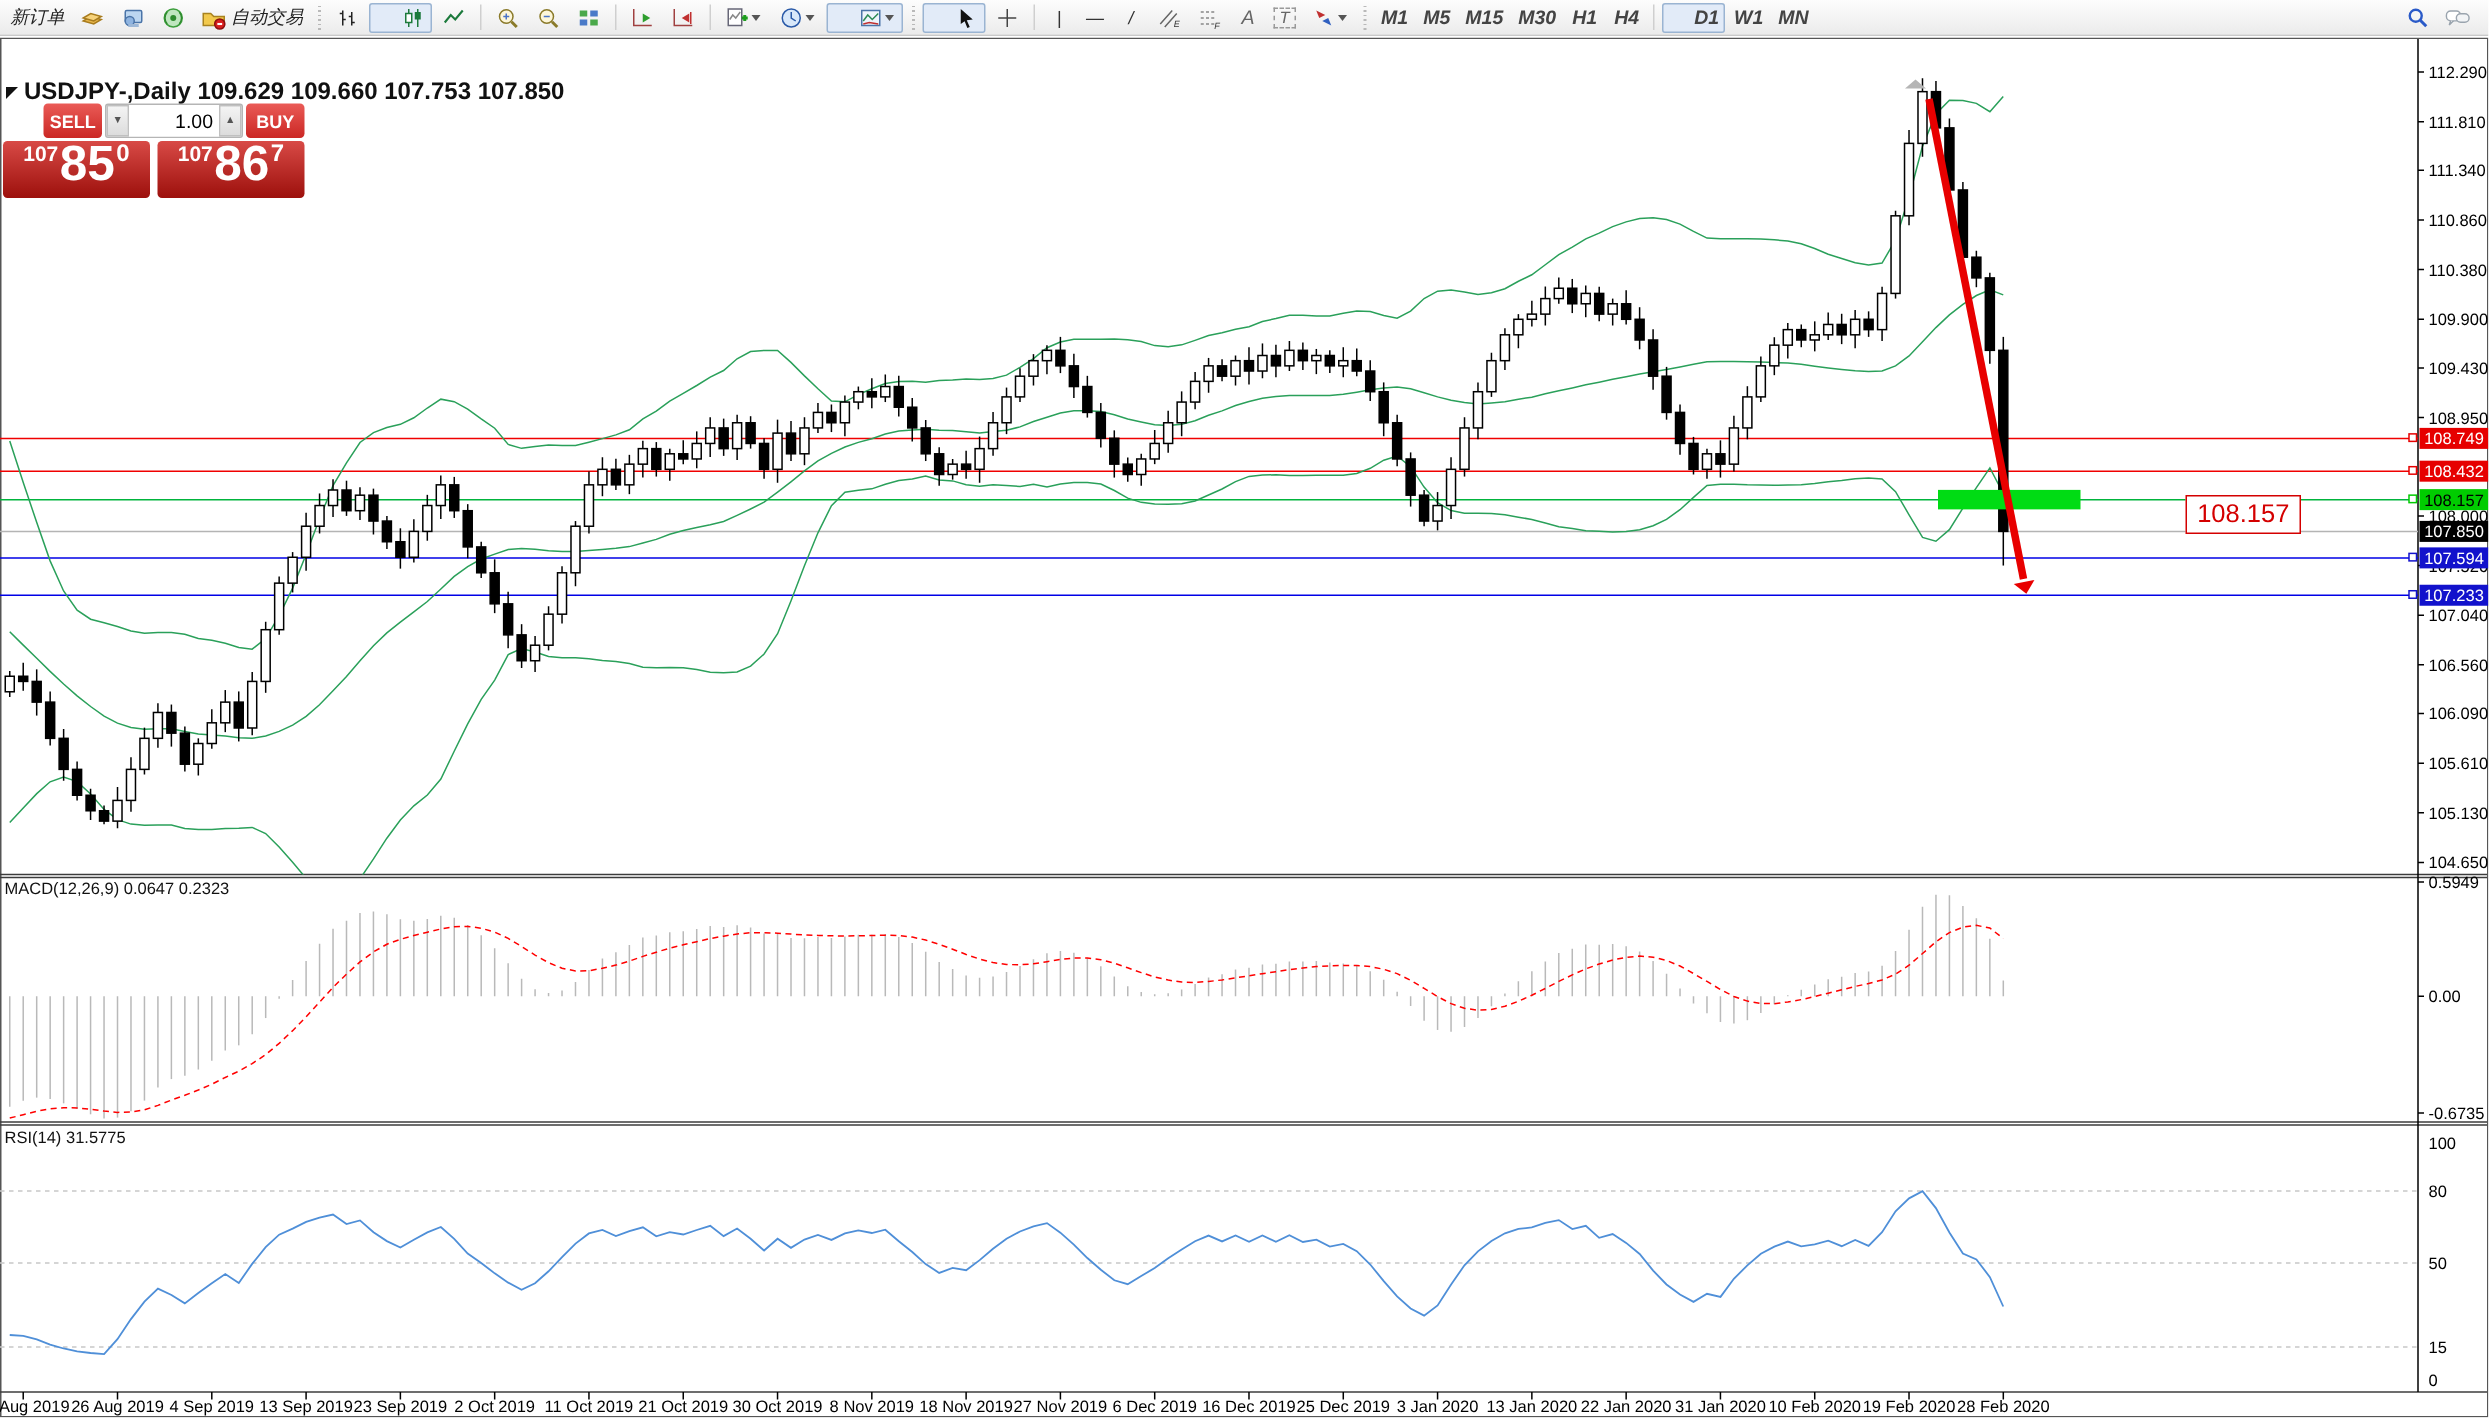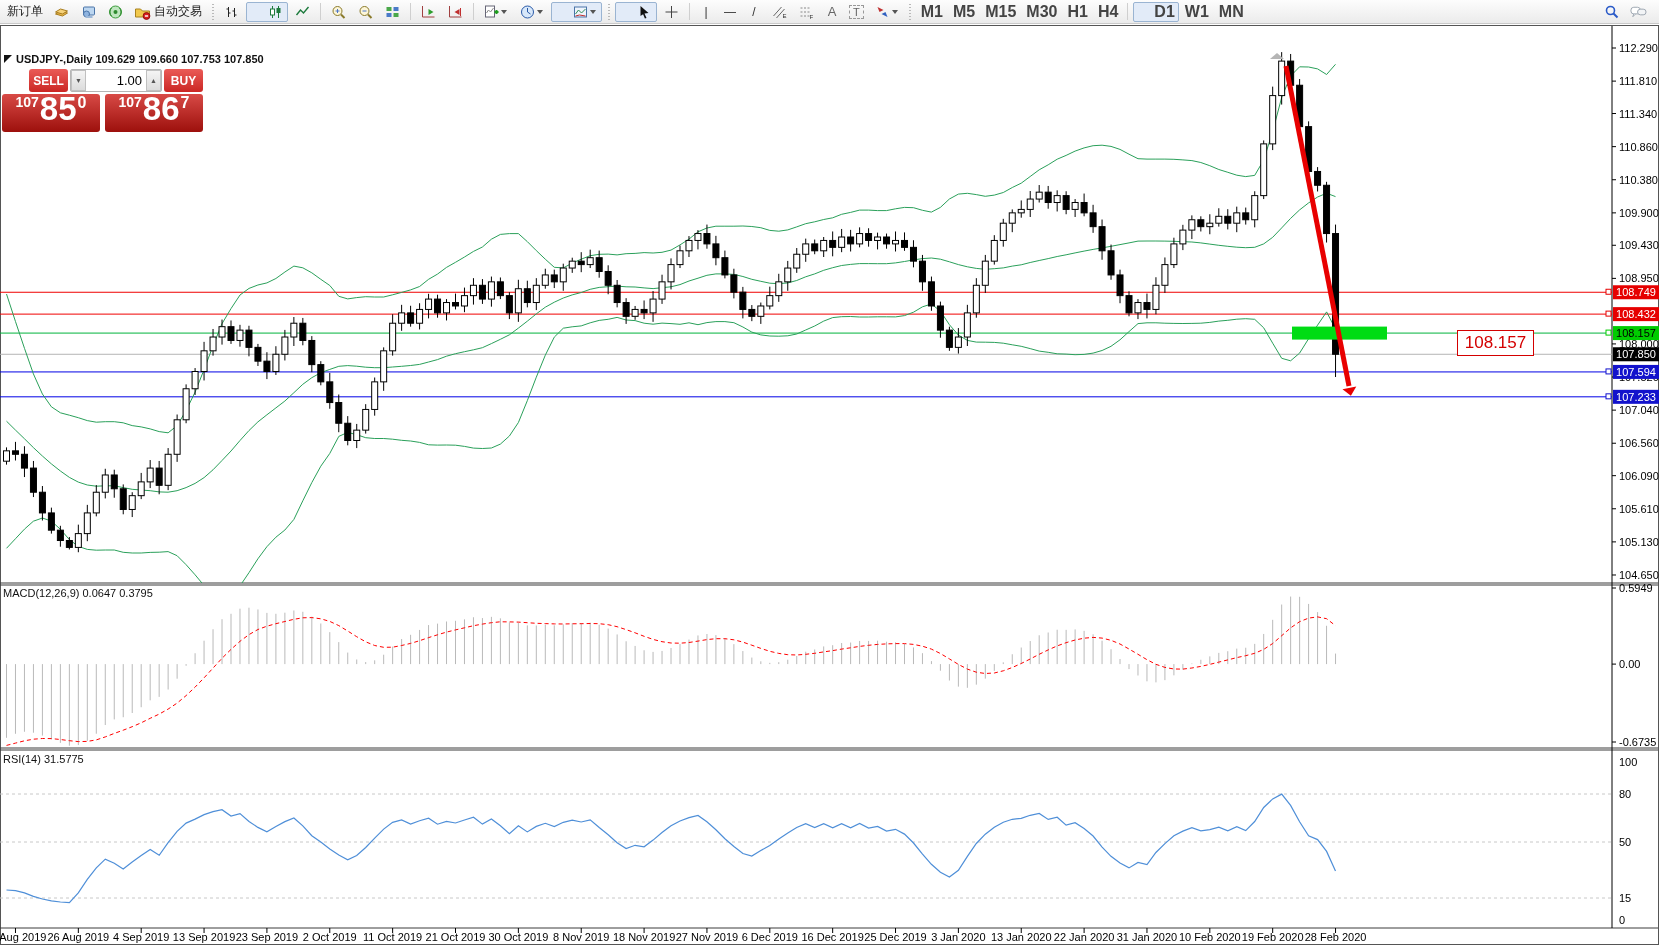--- a/index.html
+++ b/index.html
@@ -12,37 +12,37 @@
   .toolbar {
     position:absolute; top:0; left:0; width:1659px; height:24px;
     background:linear-gradient(#fdfdfd,#ebebeb);
     border-bottom:1px solid #c9c9c9;
     display:flex; align-items:center; padding:0 2px; z-index:30;
   }
   .tbtn {
     height:20px; min-width:22px; padding:0 3px; margin:0 1px;
     display:flex; align-items:center; justify-content:center;
     border:1px solid transparent; border-radius:2px;
-    font-size:12px; color:#222; cursor:default; white-space:nowrap;
+    font-size:12px; color:#222; cursor:default; white-space:nowrap;font-style:italic;
   }
   .tbtn.pressed { background:#e2ebf8; border-color:#9ab4d2;padding-left:20px; }
   .tsep { width:1px; height:17px; background:#cfcfcf; margin:0 4px; }
   .thandle { width:5px; height:16px; margin:0 3px;
     background-image:repeating-linear-gradient(#b9b9b9 0 1px, transparent 1px 3px);
     background-size:2px 100%; background-repeat:no-repeat; background-position:center; }
   .caret { width:0; height:0; border-left:3px solid transparent; border-right:3px solid transparent;
     border-top:4px solid #555; margin:0 2px 0 1px; }
-  .tf { font-size:16px; font-weight:bold; color:#444; min-width:26px; }
+  .tf { font-size:13px; font-weight:bold; color:#444; min-width:26px; }
   .tright { margin-left:auto; display:flex; align-items:center; }
   .glyph { font-size:12px; color:#333; }
   
   .chart-area { position:absolute; top:25px; left:0; width:1659px; height:748px; background:#fff; }
   svg.plot { position:absolute; top:0; left:0; }
   .chart-title {
-    position:absolute; top:28px; left:4px; font-size:11px; font-weight:bold; color:#111;
+    position:absolute; top:28px; left:4px; font-size:16px; font-weight:bold; color:#111;
     display:flex; align-items:center; z-index:10;
   }
   .win-icon { width:0; height:0; border-left:8px solid #111; border-bottom:8px solid transparent; margin-right:4px; }
   .splitter { position:absolute; top:28px; left:1270px; width:0; height:0; z-index:9;
     border-left:7px solid transparent; border-right:7px solid transparent; border-bottom:6px solid #b5b5b5; }
   
   .trade-panel { position:absolute; top:44px; left:2px; width:201px; z-index:20; }
   .tp-row1 { display:flex; height:23px;margin-left:27px; }
   .tp-btn {
     width:47px; height:23px; color:#fff; font-size:12px; font-weight:bold;
@@ -908,21 +908,21 @@
       </div>
       <div class="tp-price">
         <span class="tp-small">107</span>
         <span class="tp-big">86</span>
         <span class="tp-sup">7</span>
       </div>
     </div>
   </div>
 
   <div class="pane-label" style="top:562px;">
-    <span>MACD(12,26,9)</span>&nbsp;<span>0.0647</span>&nbsp;<span>0.3795</span>
+    <span>MACD(12,26,9)</span>&nbsp;<span>0.0647</span>&nbsp;<span>0.2323</span>
   </div>
   <div class="pane-label" style="top:728px;">
     <span>RSI(14)</span>&nbsp;<span>31.5775</span>
   </div>
 
   <div class="price-callout">
     <span>108.157</span>
   </div>
 </div>
 

